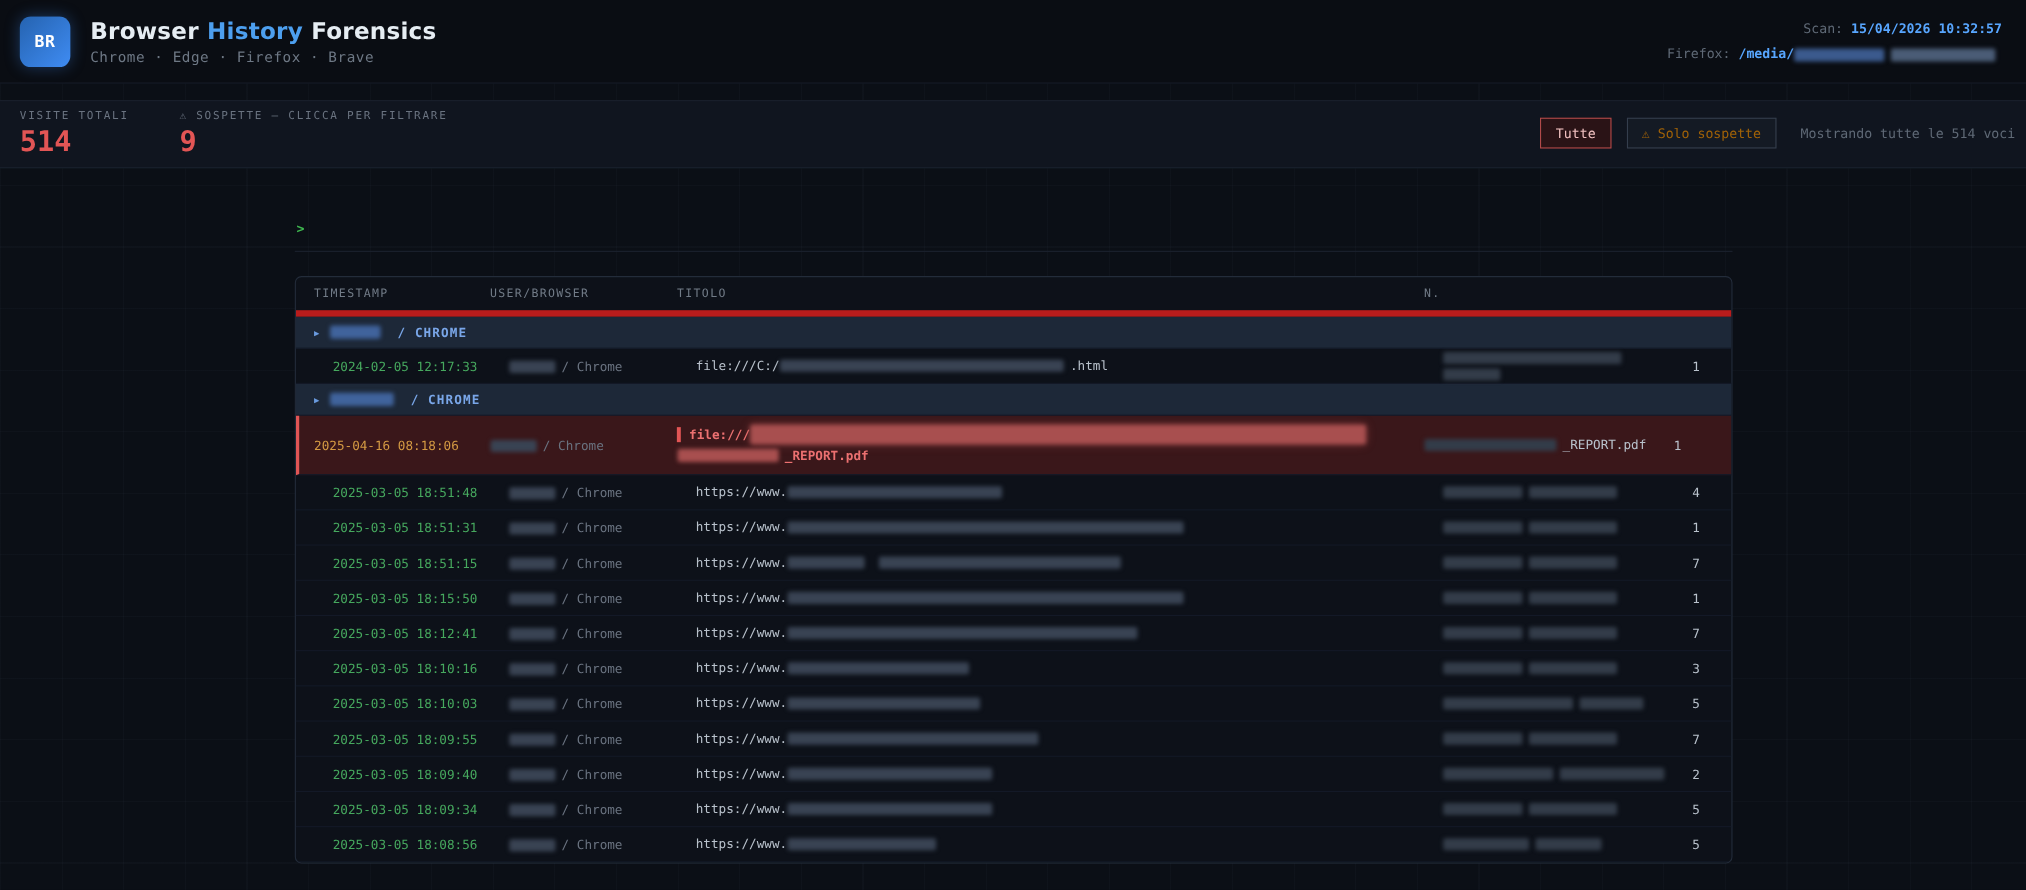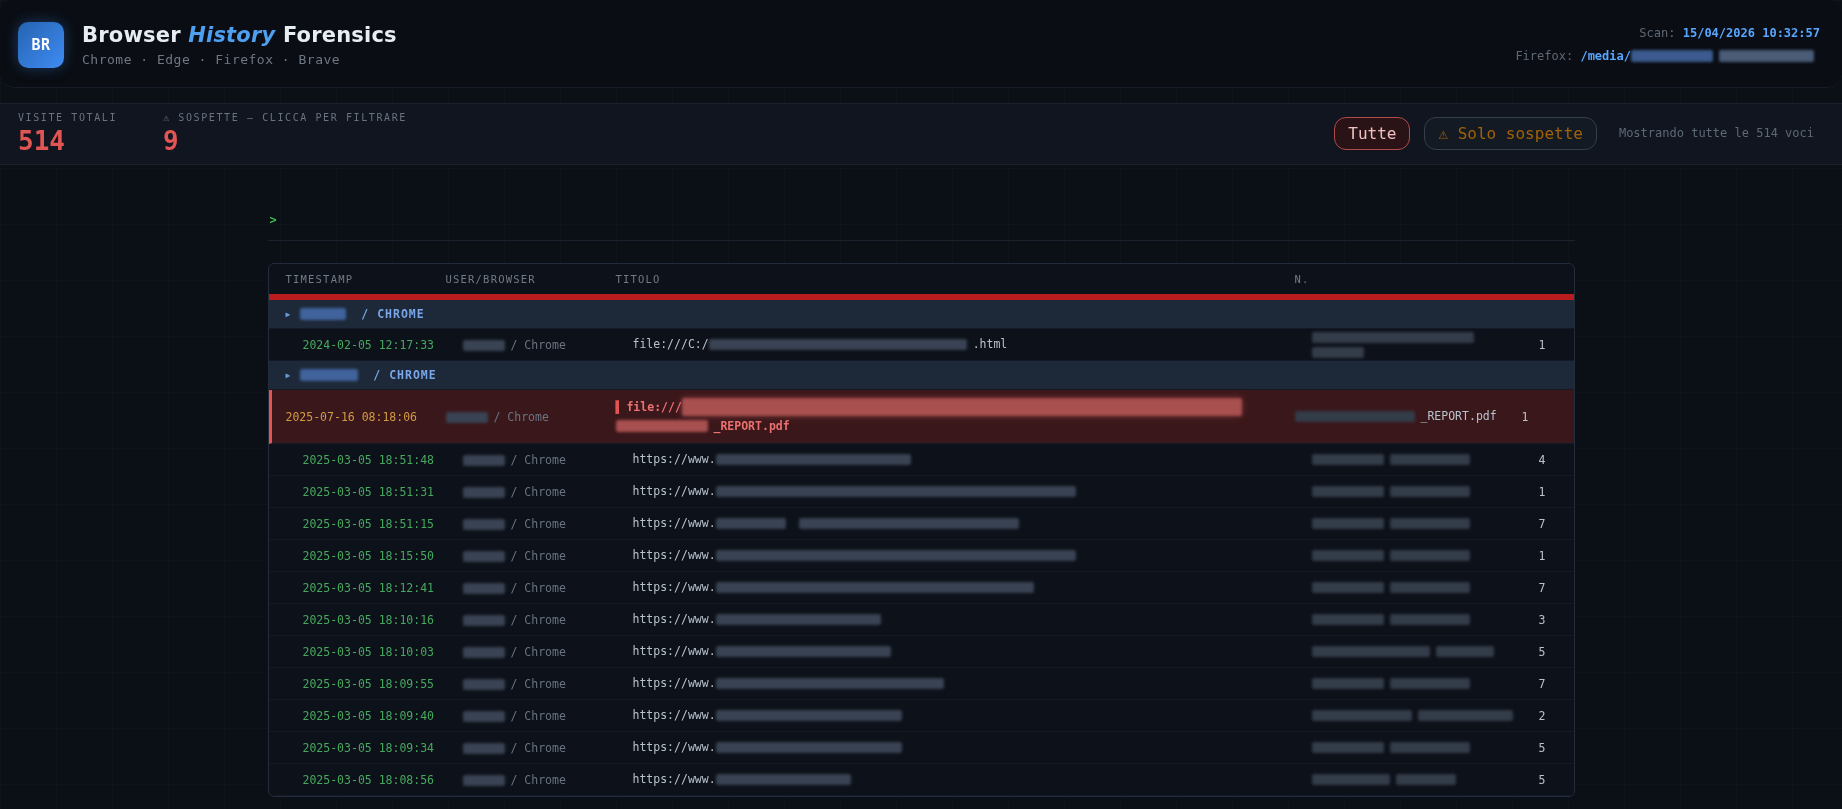--- a/index.html
+++ b/index.html
@@ -17,66 +17,65 @@
     background-image:
       repeating-linear-gradient(to right, rgba(120,140,170,0.035) 0 1px, transparent 1px 56px),
       repeating-linear-gradient(to bottom, rgba(120,140,170,0.035) 0 1px, transparent 1px 56px);
     pointer-events: none;
     z-index: 0;
   }
   .layer { position: relative; z-index: 1; }
 
   
   header {
-    display: flex; justify-content: space-between; align-items: center;
+    display: flex; justify-content: space-between; align-items: flex-end;
     padding: 16px 22px 14px 18px;
     background: #0a0d13;
     border-bottom: 1px solid #161d29;
-    height: 88px;
-    border-radius: 15px;
+    height: 76px;
   }
   .header-left { display: flex; align-items: center; gap: 18px; }
   .logo {
     width: 46px; height: 46px; border-radius: 10px;
     background: linear-gradient(135deg, #2563b0, #3f8cf3);
     color: #ffffff; font-weight: bold; font-size: 15px;
     display: flex; align-items: center; justify-content: center;
     letter-spacing: 0.5px;
     box-shadow: 0 0 14px rgba(63,140,243,0.35);
   }
   h1 {
     font-family: "DejaVu Sans", sans-serif;
     font-size: 21px; font-weight: bold; color: #e6edf3;
     letter-spacing: 0.2px;
   }
-  h1 .accent { color: #4d9fef; font-style: italic; }
+  h1 .accent { color: #4d9fef; }
   .subtitle { margin-top: 5px; font-size: 13px; color: #6e7885; letter-spacing: 0.5px; }
   .header-right { text-align: right; font-size: 12px; line-height: 1.9; }
   .header-right .lbl { color: #5f6976; }
   .header-right .val { color: #58a6ff; font-weight: bold; }
 
   
   .stats {
     margin-top: 15px;
     background: #10151f;
     border-top: 1px solid #1a212d;
     border-bottom: 1px solid #1a212d;
-    padding: 10px 28px 12px 18px;
+    padding: 10px 10px 12px 18px;
     display: flex; align-items: center; gap: 46px;
     height: 62px;
   }
   .stat-label {
     font-size: 10px; color: #6a7380; letter-spacing: 1.6px; margin-bottom: 5px;
   }
   .stat-value { font-size: 26px; font-weight: bold; color: #e25555; line-height: 1; }
   .stat.clickable { cursor: pointer; }
   .stats-right { margin-left: auto; display: flex; align-items: center; gap: 14px; }
   .btn {
     font-family: "DejaVu Sans Mono", monospace;
-    font-size: 16px; padding: 6px 13px; border-radius: 12px; cursor: pointer;
+    font-size: 12px; padding: 6px 13px; border-radius: 0; cursor: pointer;
   }
   .btn-all { background: #2a1316; border: 1px solid #b14a4a; color: #f0c0c0; }
   .btn-suspect { background: #141a24; border: 1px solid #343e4d; color: #a16207; }
   .showing { color: #5f6976; font-size: 12px; margin-left: 8px; }
 
   
   main { width: 1307px; margin: 48px auto 0; }
   .section-title {
     display: flex; gap: 12px; align-items: center;
     font-size: 12px; letter-spacing: 1.6px; color: #7d8693;
@@ -218,21 +217,21 @@
               <span class="tline"><span class="redact r-title" style="width: 52px;"></span></span>
             </div>
             <div class="cell n">1</div>
           </div>
           <div class="row group-row">
             <span class="caret">▶</span>
             <span class="redact r-blue r-group" style="width: 58px;"></span>
             <span class="group-label">/ CHROME</span>
           </div>
           <div class="row entry-row suspicious">
-            <div class="cell ts">2025-07-16 08:18:06</div>
+            <div class="cell ts">2025-04-16 08:18:06</div>
             <div class="cell user"><span class="redact " style="width: 42px;"></span><span>/ Chrome</span></div>
             <div class="cell url">
               <span class="uline"><span class="marker">▌</span><span class="utext">file:///</span><span class="redact r-red" style="width: 560px;"></span></span>
               <span class="uline"><span class="redact r-red-sm" style="width: 92px;"></span><span class="utext">_REPORT.pdf</span></span>
             </div>
             <div class="cell title">
               <span class="tline"><span class="redact r-title" style="width: 120px;"></span><span>_REPORT.pdf</span></span>
             </div>
             <div class="cell n">1</div>
           </div>

